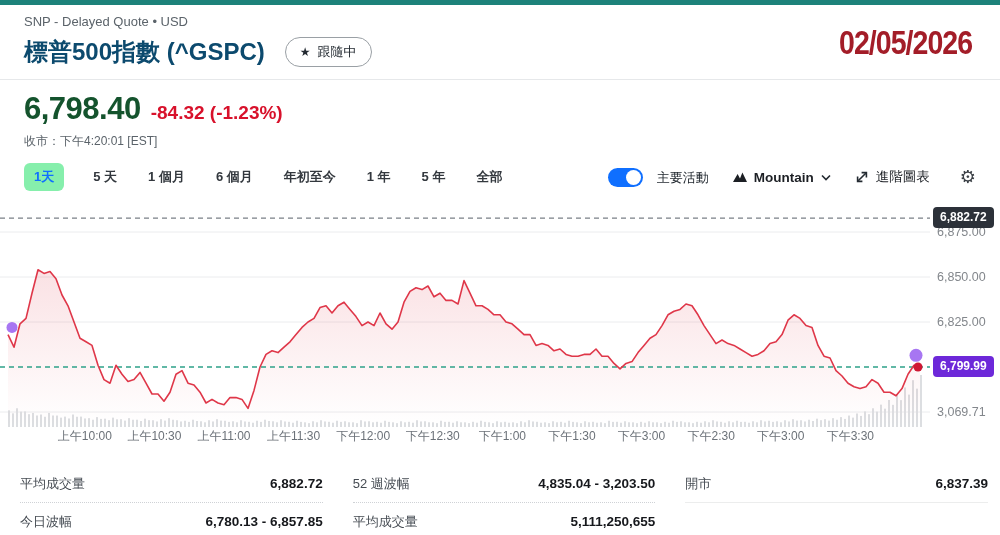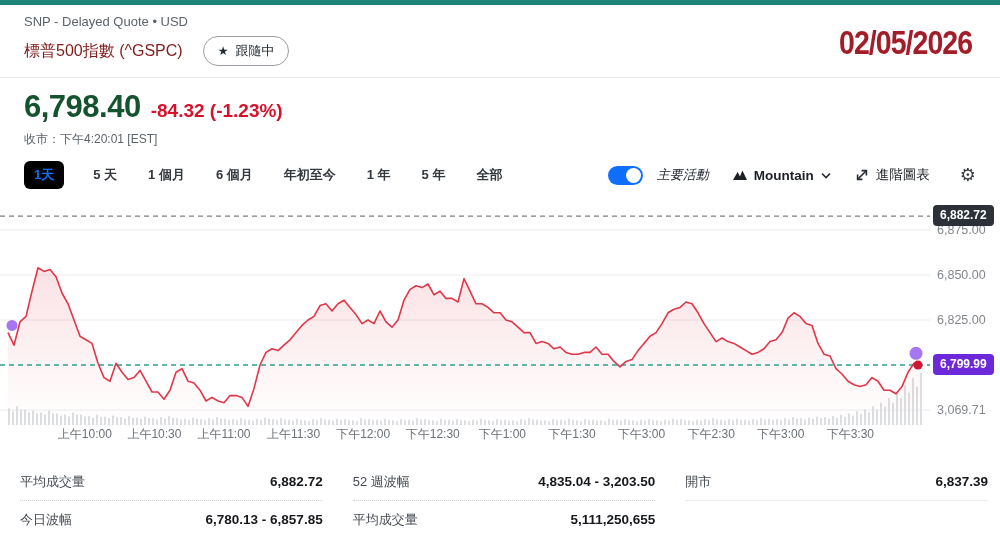--- a/index.html
+++ b/index.html
@@ -4,37 +4,37 @@
 <style>
   * { margin:0; padding:0; box-sizing:border-box; }
   html,body { width:1000px; height:535px; overflow:hidden; background:#fff;
     font-family:"Liberation Sans","DejaVu Sans",sans-serif; color:#232a31; }
   .topbar { height:5px; background:#1d827a; }
   .date-stamp { position:absolute; top:26px; right:28px; font-size:30px; font-weight:800;
     color:#a31d28; letter-spacing:-1px; transform:scale(0.95,1.1); transform-origin:right center; }
   header { padding:9px 24px 0; }
   .sub { font-size:13px; color:#5b636a; }
   .title-row { display:flex; align-items:center; gap:20px; margin-top:7px; }
-  h1 { font-size:16px; font-weight:400; color:#7f1d1d; }
+  h1 { font-size:24px; font-weight:700; color:#0c4a6e; }
   .follow { display:inline-flex; align-items:center; gap:7px; background:#fff;
     border:1px solid #9aa0a5; border-radius:18px; padding:5px 14px; font-size:13px;
     color:#232a31; cursor:pointer; font-family:inherit; }
   .star { font-size:12px; line-height:1; }
   .divider { border-top:1px solid #e6e8ea; margin-top:11px; }
   .quote { padding:11px 24px 0; }
   .price { font-size:31px; font-weight:700; color:#14532d; letter-spacing:-0.5px; }
   .change { font-size:19px; font-weight:700; color:#d8112b; margin-left:10px; }
   .market-state { font-size:12px; color:#5b636a; margin-top:6px; }
   .toolbar { display:flex; align-items:center; padding:0 24px; margin-top:13px; height:28px; }
   .ranges { display:flex; align-items:center; gap:27px; }
   .rtab { font-size:13px; font-weight:600; color:#33383e; background:none; border:none;
     cursor:pointer; font-family:inherit; padding:5px 2px; }
-  .rtab.active { color:#0f6fff; background:#000000; border-radius:6px; padding:5px 10px; }
+  .rtab.active { color:#0f6fff; background:#86efac; border-radius:6px; padding:5px 10px; }
   .tools { margin-left:auto; display:flex; align-items:center; gap:24px; }
-  .toggle-group { display:flex; align-items:center; gap:14px;font-style:italic; }
+  .toggle-group { display:flex; align-items:flex-end; gap:14px; }
   .toggle { position:relative; width:35px; height:19px; border-radius:10px; background:#0f6fff;
     display:inline-block; cursor:pointer; }
   .toggle .knob { position:absolute; top:2px; right:2px; width:15px; height:15px;
     border-radius:50%; background:#fff; }
   .tlabel { font-size:13px; }
   .chart-type, .advanced { display:inline-flex; align-items:center; gap:7px; background:none;
     border:none; cursor:pointer; font-family:inherit; font-size:13.5px; color:#1c1f24; }
   .chart-type { font-weight:700; }
   .gear { font-size:18px; color:#3a3f45; cursor:pointer; margin-left:6px; line-height:1; }
   .chart { position:relative; height:252px; margin-top:6px; }

